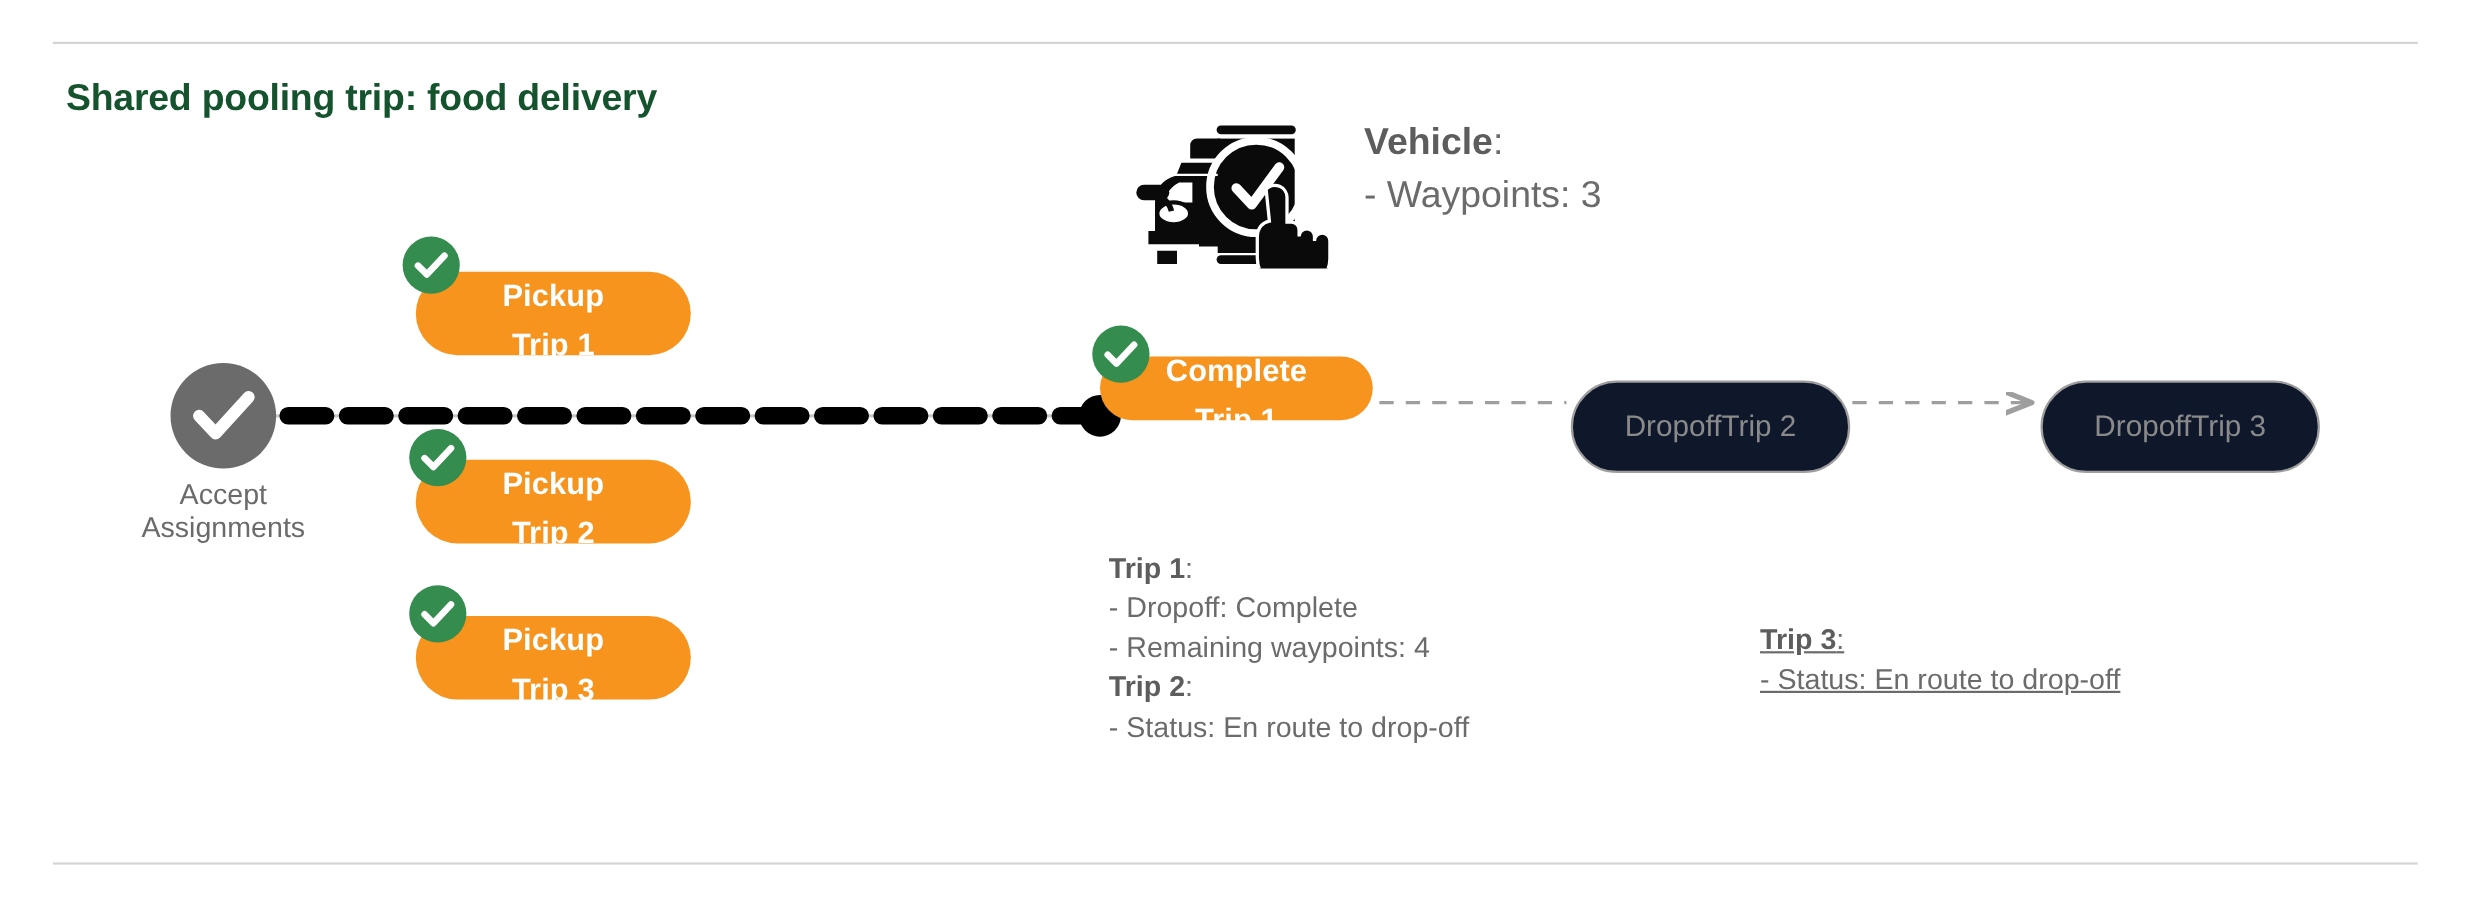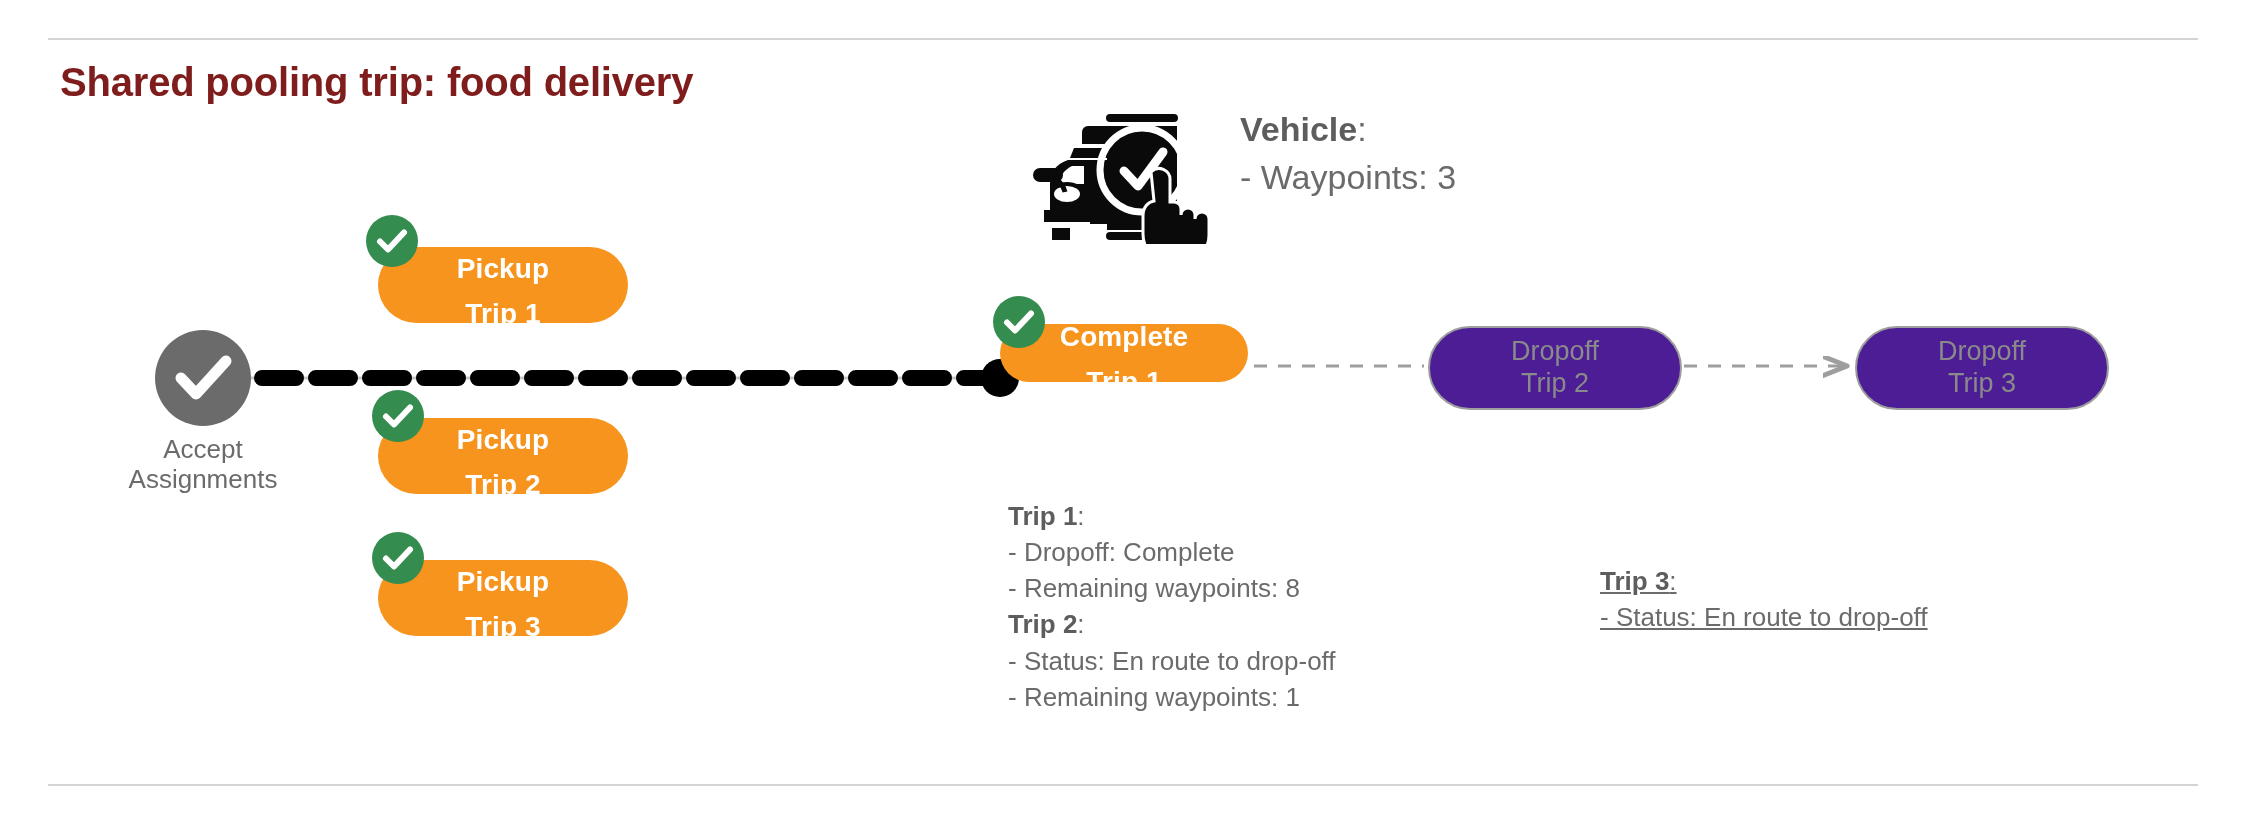--- a/index.html
+++ b/index.html
@@ -27,24 +27,24 @@
     height: 2px;
     background: #d4d4d4;
   }
   .rule.top    { top: 38px; }
   .rule.bottom { top: 784px; }
 
   
   .page-title {
     position: absolute;
     left: 60px;
-    top: 60px;
-    font-size: 40px;
+    top: 70px;
+    font-size: 34px;
     font-weight: bold;
-    color: #7f1d1d;
+    color: #14532d;
     letter-spacing: -0.2px;
     white-space: nowrap;
   }
 
   
   #wires {
     position: absolute;
     left: 0;
     top: 0;
     width: 2245px;
@@ -115,28 +115,29 @@
   .badge-p1 { left: 366px; top: 215px; }
   .badge-p2 { left: 372px; top: 390px; }
   .badge-p3 { left: 372px; top: 532px; }
   .badge-c1 { left: 993px; top: 296px; }
 
   
   .pill-outline {
     position: absolute;
     border-radius: 999px;
     border: 2px solid #9e9e9e;
-    background: #4c1d95;
+    background: #0f172a;
     color: #8a8a8a;
     display: flex;
-    flex-direction: column;
+    flex-direction: row;
     align-items: center;
     justify-content: center;
     font-size: 27px;
     line-height: 1.18;
+    margin-top: 20px;
   }
   .pill-drop2 { left: 1428px; top: 326px; width: 250px; height: 80px; }
   .pill-drop3 { left: 1855px; top: 326px; width: 250px; height: 80px; }
 
   
   .vehicle-icon {
     position: absolute;
     left: 1030px;
     top: 86px;
     width: 180px;
@@ -290,24 +291,23 @@
     </svg>
   </div>
   <div class="vehicle-info">
     <span class="hd">Vehicle</span><span>:</span><br>
     <span>- Waypoints: 3</span>
   </div>
 
   <div class="info-block info-left">
     <span class="hd">Trip 1</span><span>:</span><br>
     <span>- Dropoff:  Complete</span><br>
-    <span>- Remaining waypoints: 8</span><br>
+    <span>- Remaining waypoints: 4</span><br>
     <span class="hd">Trip 2</span><span>:</span><br>
     <span>- Status:  En route to drop-off</span><br>
-    <span>- Remaining waypoints: 1</span>
   </div>
 
   <div class="info-block info-right">
     <span class="hd">Trip 3</span><span>:</span><br>
     <span>- Status:  En route to drop-off</span><br>
   </div>
 
 </div>
 
 </body></html>

